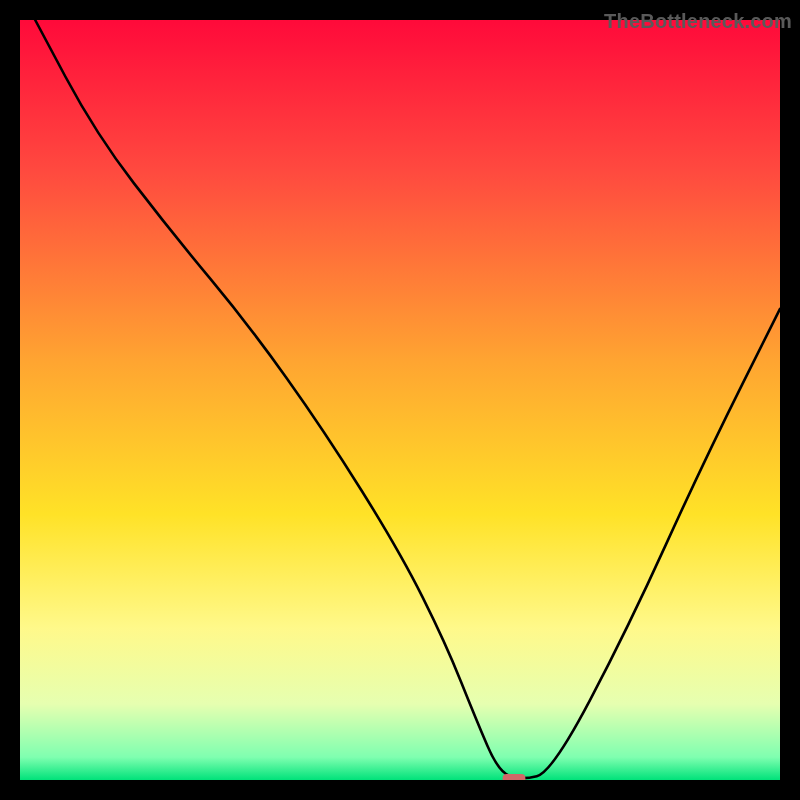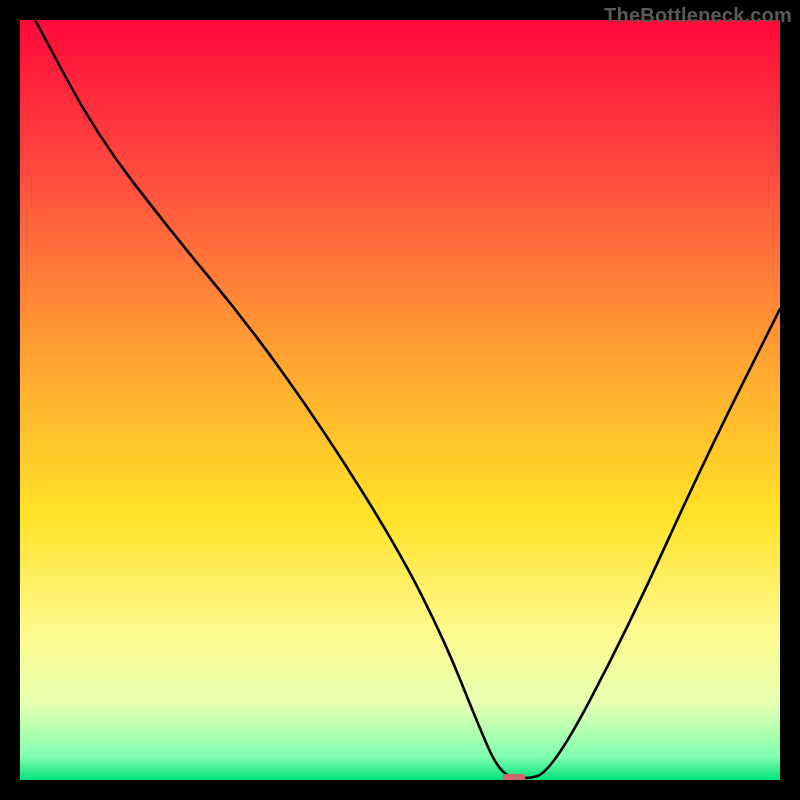--- a/index.html
+++ b/index.html
@@ -11,21 +11,21 @@
     background: #ffffff;
     font-family: Arial, Helvetica, sans-serif;
   }
   .container {
     position: relative;
     width: 800px;
     height: 800px;
   }
   .watermark {
     position: absolute;
-    top: 4px;
+    top: 10px;
     right: 8px;
     font-size: 20px;
     font-weight: 600;
     color: #5a5a5a;
     letter-spacing: 0.2px;
     z-index: 20;
   }
   svg {
     position: absolute;
     left: 0;

